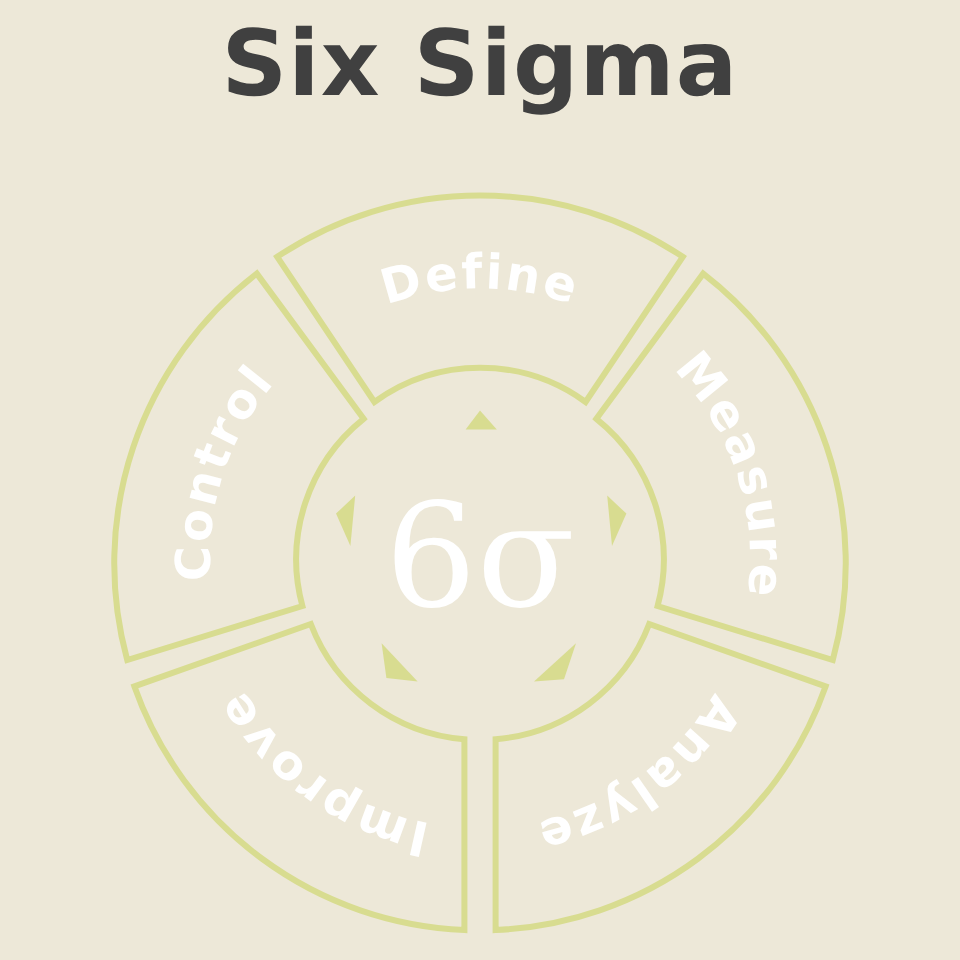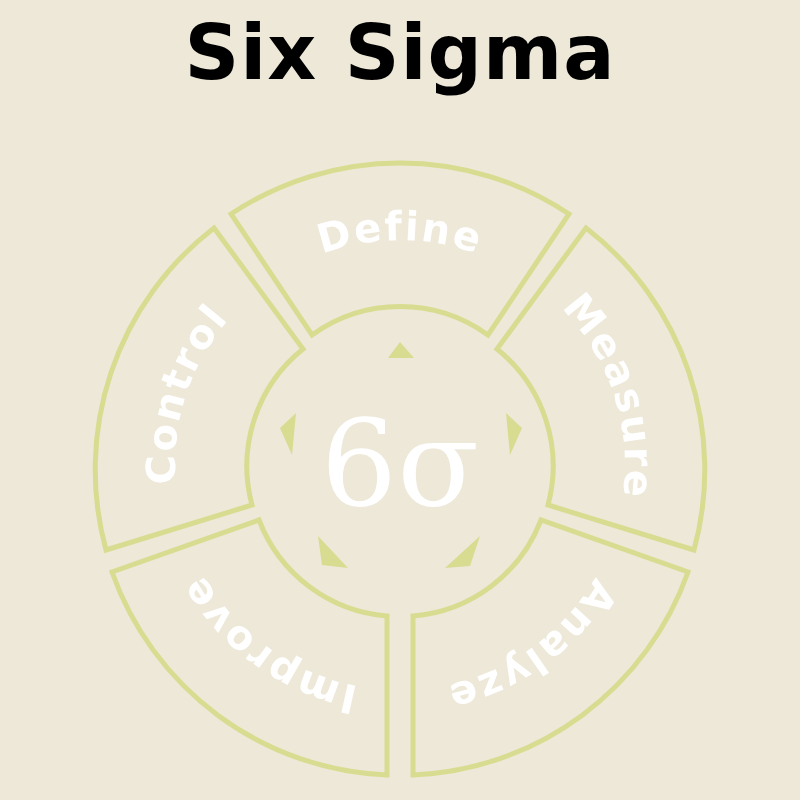--- a/index.html
+++ b/index.html
@@ -1,17 +1,17 @@
 <!DOCTYPE html>
 <html><head>
 <meta charset="utf-8">
 <style>
   html,body{margin:0;padding:0;}
   body{width:800px;height:800px;background:#ede8d8;overflow:hidden;position:relative;}
-  .title{position:absolute;left:0;top:8px;width:800px;text-align:center;font-family:"DejaVu Sans",sans-serif;font-weight:bold;font-size:76px;color:#000000;letter-spacing:1px;}
+  .title{position:absolute;left:0;top:8px;width:800px;text-align:center;font-family:"DejaVu Sans",sans-serif;font-weight:bold;font-size:76px;color:#404040;letter-spacing:1px;}
   svg{position:absolute;left:0;top:0;}
   .seg{fill:none;stroke:#d8dc90;stroke-width:5;stroke-linejoin:miter;}
   .lbl{font-family:"DejaVu Sans",sans-serif;font-weight:bold;font-size:40px;fill:#ffffff;letter-spacing:2px;}
   .sym{font-family:"DejaVu Serif",serif;font-size:120px;fill:#ffffff;}
   .tri{fill:#d8dc90;}
 </style>
 </head>
 <body>
 
 <div class="title">Six Sigma</div>

